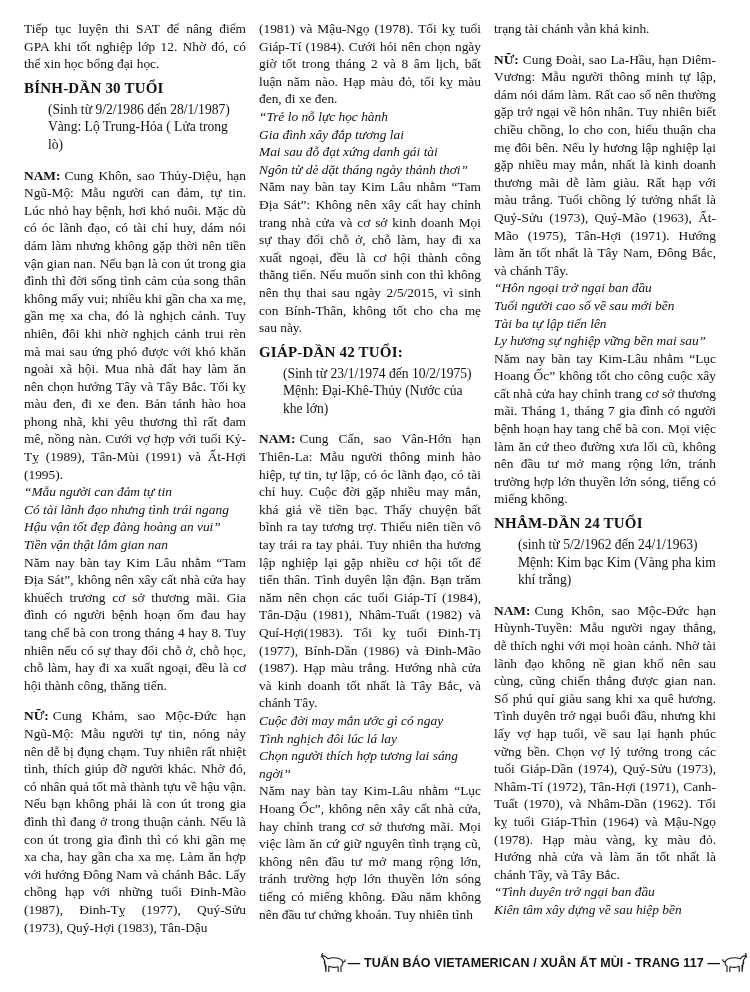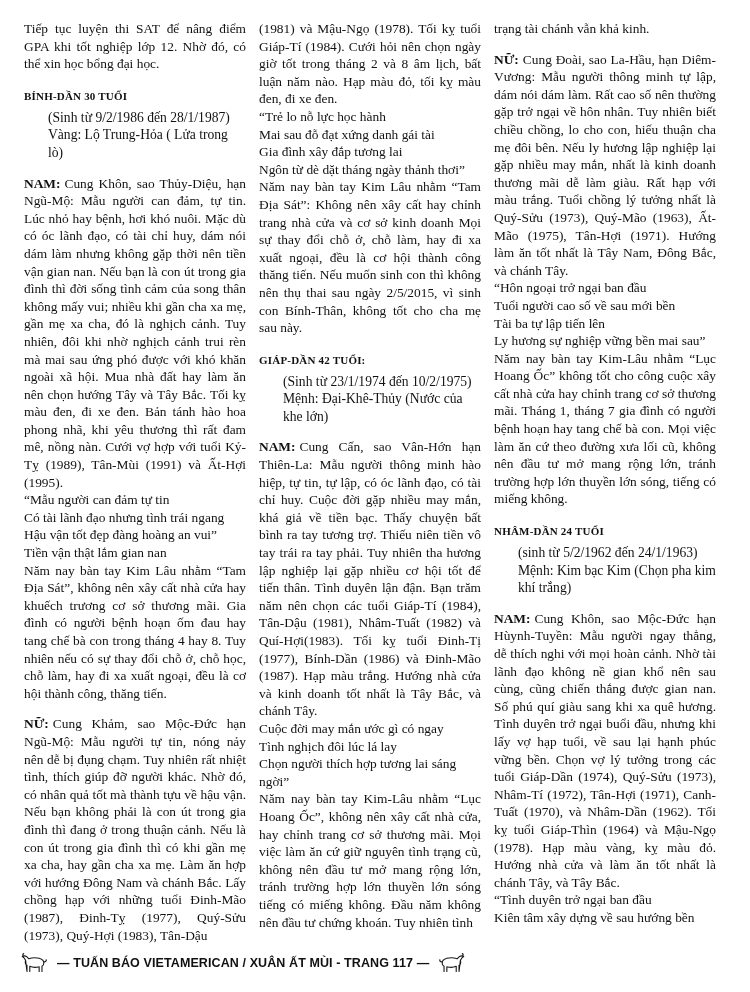--- a/index.html
+++ b/index.html
@@ -19,32 +19,32 @@
   }
   .col{width:222px;flex:0 0 222px;overflow:hidden;}
   .para{
     font-size:13.4px;line-height:17.6px;
     text-align:justify;text-justify:inter-word;
     margin:0;
   }
   .mt{margin-top:13px;}
   .lead{font-weight:bold;margin-right:0.3em;}
   .heading{
-    font-weight:bold;font-size:11px;line-height:22px;
-    margin-top:12px;margin-bottom:2px;
+    font-weight:bold;font-size:15px;line-height:22px;
+    margin-top:4px;margin-bottom:2px;
     letter-spacing:0.2px;
   }
   .subline{font-size:13.6px;line-height:17.6px;margin-left:24px;}
   .poem-line{
     font-size:13.4px;line-height:17.6px;
-    text-align:left;
+    font-style:italic;text-align:left;
   }
   .footer{
     position:absolute;left:0;right:0;top:952px;
-    display:flex;align-items:center;justify-content:flex-start;gap:8px;padding-left:19px;
+    display:flex;align-items:center;justify-content:flex-end;padding-left:19px;
   }
   .footer-text{
     font-family:"Liberation Sans","DejaVu Sans",sans-serif;
     font-weight:bold;font-size:12.5px;letter-spacing:0.1px;
     color:#111;
     white-space:nowrap;
   }
   .goat{width:30px;height:22px;display:block;}
   .goat.flip{transform:scaleX(-1);}
 </style>
@@ -68,22 +68,22 @@
         <div class="poem-line">Tiền vận thật lắm gian nan</div>
       </div>
       <p class="para">Năm nay bàn tay Kim Lâu nhằm “Tam Địa Sát”, không nên xây cất nhà cửa hay khuếch trương cơ sở thương mãi. Gia đình có người bệnh hoạn ốm đau hay tang chế bà con trong tháng 4 hay 8. Tuy nhiên nếu có sự thay đổi chỗ ở, chỗ học, chỗ làm, hay đi xa xuất ngoại, đều là cơ hội thành công, thăng tiến.</p>
       <p class="para mt"><span class="lead">NỮ:</span><span>Cung Khảm, sao Mộc-Đức hạn Ngũ-Mộ: Mẫu người tự tin, nóng nảy nên dễ bị đụng chạm. Tuy nhiên rất nhiệt tình, thích giúp đỡ người khác. Nhờ đó, có nhân quả tốt mà thành tựu về hậu vận. Nếu bạn không phải là con út trong gia đình thì đang ở trong thuận cảnh. Nếu là con út trong gia đình thì có khi gần mẹ xa cha, hay gần cha xa mẹ. Làm ăn hợp với hướng Đông Nam và chánh Bắc. Lấy chồng hạp với những tuổi Đinh-Mão (1987), Đinh-Tỵ (1977), Quý-Sửu (1973), Quý-Hợi (1983), Tân-Dậu</span></p>
     </div>
 
     <div class="col">
       <p class="para">(1981) và Mậu-Ngọ (1978). Tối kỵ tuổi Giáp-Tí (1984). Cưới hỏi nên chọn ngày giờ tốt trong tháng 2 và 8 âm lịch, bất luận năm nào. Hạp màu đỏ, tối kỵ màu đen, đi xe đen.</p>
       <div>
         <div class="poem-line">“Trẻ lo nỗ lực học hành</div>
+        <div class="poem-line">Gia đình xây đắp tương lai</div>
         <div class="poem-line">Mai sau đỗ đạt xứng danh gái tài</div>
-        <div class="poem-line">Gia đình xây đắp tương lai</div>
         <div class="poem-line">Ngôn từ dè dặt tháng ngày thảnh thơi”</div>
       </div>
       <p class="para">Năm nay bàn tay Kim Lâu nhằm “Tam Địa Sát”: Không nên xây cất hay chỉnh trang nhà cửa và cơ sở kinh doanh Mọi sự thay đổi chỗ ở, chỗ làm, hay đi xa xuất ngoại, đều là cơ hội thành công thăng tiến.  Nếu muốn sinh con thì không nên thụ thai sau ngày 2/5/2015, vì sinh con Bính-Thân, không tốt cho cha mẹ sau này.</p>
       <div class="heading">GIÁP-DẦN 42 TUỔI:</div>
       <div class="subline">(Sinh từ 23/1/1974 đến 10/2/1975)</div>
       <div class="subline">Mệnh: Đại-Khê-Thủy (Nước của khe lớn)</div>
       <p class="para mt"><span class="lead">NAM:</span><span>Cung Cấn, sao Vân-Hớn hạn Thiên-La: Mẫu người thông minh hào hiệp, tự tin, tự lập, có óc lãnh đạo, có tài chỉ huy. Cuộc đời gặp nhiều may mắn, khá giả về tiền bạc. Thấy chuyện bất bình ra tay tương trợ. Thiếu niên tiền vô tay trái ra tay phải. Tuy nhiên tha hương lập nghiệp lại gặp nhiều cơ hội tốt để tiến thân. Tình duyên lận đận. Bạn trăm năm nên chọn các tuổi Giáp-Tí (1984), Tân-Dậu (1981), Nhâm-Tuất (1982) và Quí-Hợi(1983). Tối kỵ tuổi Đinh-Tị (1977), Bính-Dần (1986) và Đinh-Mão (1987). Hạp màu trắng. Hướng nhà cửa và kinh doanh tốt nhất là Tây Bắc, và chánh Tây.</span></p>
       <div>
         <div class="poem-line">Cuộc đời may mắn ước gì có ngay</div>
         <div class="poem-line">Tình nghịch đôi lúc lá lay</div>
@@ -97,25 +97,25 @@
       <p class="para mt"><span class="lead">NỮ:</span><span>Cung Đoài, sao La-Hầu, hạn Diêm-Vương: Mẫu người thông minh tự lập, dám nói dám làm. Rất cao số nên thường gặp trở ngại về hôn nhân. Tuy nhiên biết chiều chồng, lo cho con, hiếu thuận cha mẹ đôi bên. Nếu ly hương lập nghiệp lại gặp nhiều may mắn, nhất là kinh doanh thương mãi dễ làm giàu. Rất hạp với màu trắng. Tuổi chồng lý tưởng nhất là Quý-Sửu (1973), Quý-Mão (1963), Ất-Mão (1975), Tân-Hợi (1971). Hướng làm ăn tốt nhất là Tây Nam, Đông Bắc, và chánh Tây.</span></p>
       <div>
         <div class="poem-line">“Hôn ngoại trở ngại ban đầu</div>
         <div class="poem-line">Tuổi người cao số về sau mới bền</div>
         <div class="poem-line">Tài ba tự lập tiến lên</div>
         <div class="poem-line">Ly hương sự nghiệp vững bền mai sau”</div>
       </div>
       <p class="para">Năm nay bàn tay Kim-Lâu nhằm “Lục Hoang Ốc” không tốt cho công cuộc xây cất nhà cửa hay chỉnh trang cơ sở thương mãi. Tháng 1, tháng 7 gia đình có người bệnh hoạn hay tang chế bà con. Mọi việc làm ăn cứ theo đường xưa lối cũ, không nên đầu tư mở mang rộng lớn, tránh trường hợp lớn thuyền lớn sóng, tiếng có miếng không.</p>
       <div class="heading">NHÂM-DẦN 24 TUỔI</div>
       <div class="subline">(sinh từ 5/2/1962 đến 24/1/1963)</div>
-      <div class="subline">Mệnh: Kim bạc Kim (Chọn pha kim khí trắng)</div>
+      <div class="subline">Mệnh: Kim bạc Kim (Vàng pha kim khí trắng)</div>
       <p class="para mt"><span class="lead">NAM:</span><span>Cung Khôn, sao Mộc-Đức hạn Hùynh-Tuyền: Mẫu người ngay thẳng, dễ thích nghi với mọi hoàn cảnh. Nhờ tài lãnh đạo không nề gian khổ nên sau cùng, cũng chiến thắng được gian nan. Số phú quí giàu sang khi xa quê hương. Tình duyên trở ngại buổi đầu, nhưng khi lấy vợ hạp tuổi, về sau lại hạnh phúc vững bền. Chọn vợ lý tưởng trong các tuổi Giáp-Dần (1974), Quý-Sửu (1973), Nhâm-Tí (1972), Tân-Hợi (1971), Canh-Tuất (1970), và Nhâm-Dần (1962). Tối kỵ tuổi Giáp-Thìn (1964) và Mậu-Ngọ (1978). Hạp màu vàng, kỵ màu  đỏ. Hướng nhà cửa và làm ăn tốt nhất là chánh Tây, và Tây Bắc.</span></p>
       <div>
         <div class="poem-line">“Tình duyên trở ngại ban đầu</div>
-        <div class="poem-line">Kiên tâm xây dựng về sau hướng bền</div>
+        <div class="poem-line">Kiên tâm xây dựng về sau hiệp bền</div>
       </div>
     </div>
 
   </div>
 
   <div class="footer">
     <svg class="goat" viewBox="0 0 32 22" aria-hidden="true">
       <g fill="none" stroke="#1a1a1a" stroke-width="1.2" stroke-linecap="round" stroke-linejoin="round">
         <path d="M7 8 Q5.5 5 3.5 4 Q6 2.5 8.5 4.5 L10.5 6.5 Q16 4.5 21.5 6 Q26.5 7.5 26.5 11 Q26.5 13.5 24.5 14.5 L24.5 20 M21.5 20 L21.5 15 Q16 16.5 11.5 14.5 L11.5 20 M8.5 20 L8.5 13.5 Q6 12.5 7 8 Z"></path>
         <path d="M26.5 10 Q29.5 9.5 29 7.5"></path>

